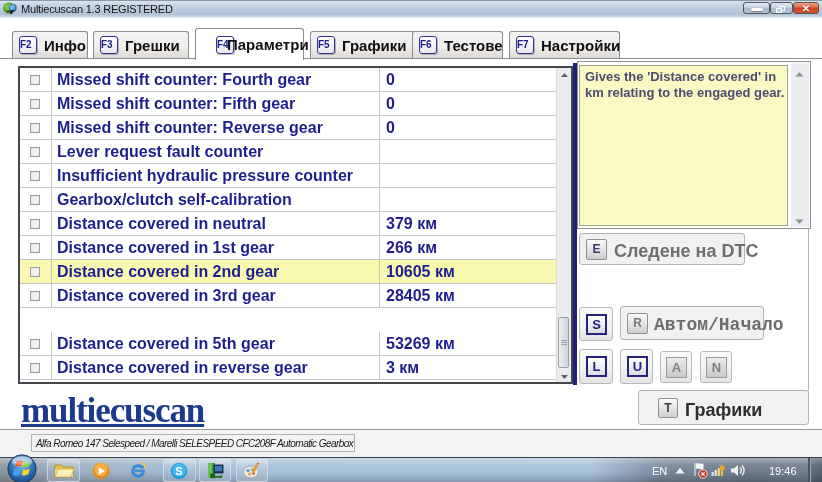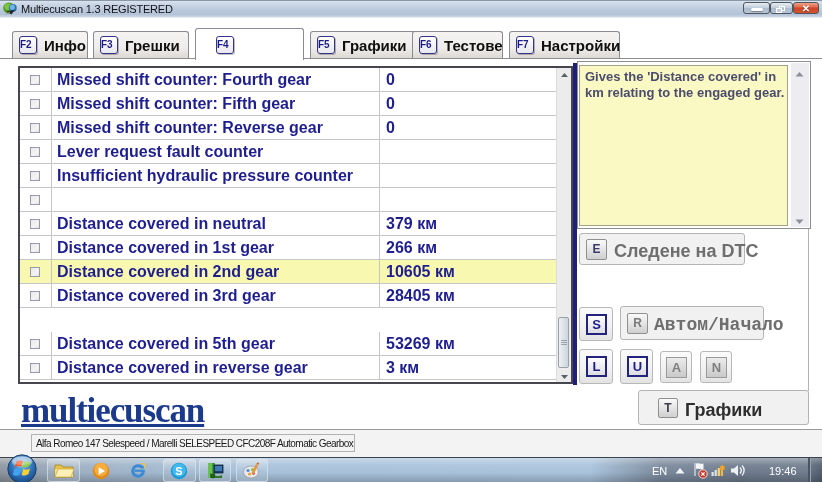--- a/index.html
+++ b/index.html
@@ -73,21 +73,21 @@
 .kinner { position:absolute; left:6px; top:6px; width:21px; height:21px; border:2px solid #23237e;
   background:linear-gradient(#ffffff,#dcdce4); color:#1c1c86; font-weight:bold; font-size:13px;
   text-align:center; line-height:17px; }
 .kinner.gray { border:1px solid #9a9a9a; background:linear-gradient(#ececec,#c9c9c9); color:#808080;
   line-height:19px; }
 .blab { position:absolute; font-weight:bold; font-size:18px; color:#6e6e6e; white-space:nowrap; }
 
 
 #logo { left:21px; top:391px; font-family:"Liberation Serif", serif; font-size:35px; font-weight:bold; color:#1c3a8c;
   letter-spacing:-1.1px;text-decoration:underline; }
-#statusbar { left:0; top:429px; width:822px; height:28px; background:#f3f3f3; border-top:1px solid #9a9a9a; }
+#statusbar { left:0; top:429px; width:822px; height:28px; background:#f3f3f3; border-top:1px solid #9a9a9a;font-style:italic; }
 #stbox { left:31px; top:4px; width:324px; height:18px; border:1px solid #b2b2b2; background:#f3f3f3; }
 #sttext { left:36px; top:8px; font-size:10px; letter-spacing:-0.55px; color:#1a1a1a; }
 
 
 #taskbar { left:0; top:457px; width:822px; height:25px; border-top:1px solid #39434f;
   background:
     linear-gradient(rgba(255,255,255,.38), rgba(255,255,255,.08) 30%, rgba(0,0,0,0) 60%, rgba(0,0,0,.20) 100%),
     linear-gradient(90deg,#8d949e 0,#9cafc2 70px,#a7c1da 250px,#a9c3dc 590px,#7a899c 660px,#6d7a8c 740px,#707d8d 810px,#5c6878 822px); }
 .tkbtn { position:absolute; top:1px; height:23px; border:1px solid rgba(222,233,242,.62); border-radius:3px;
   background:linear-gradient(rgba(255,255,255,.34),rgba(255,255,255,.10) 45%,rgba(255,255,255,0.03) 55%,rgba(255,255,255,.15)); }
@@ -122,20 +122,21 @@
   <div class="tab" style="left:12px;width:76px;">
       <div class="kcap">F2</div>
       <div class="tlab">Инфо</div>
     </div>
   <div class="tab" style="left:93px;width:96px;">
       <div class="kcap">F3</div>
       <div class="tlab">Грешки</div>
     </div>
   <div class="tab active" style="left:195px;width:109px;">
       <div class="kcap">F4</div>
+      <div class="tlab">Параметри</div>
     </div>
   <div class="tab" style="left:310px;width:116px;">
       <div class="kcap">F5</div>
       <div class="tlab">Графики</div>
     </div>
   <div class="tab" style="left:412px;width:91px;">
       <div class="kcap">F6</div>
       <div class="tlab">Тестове</div>
     </div>
   <div class="tab" style="left:509px;width:111px;">
@@ -174,20 +175,21 @@
     <div class="row" style="top:96px">
         <div class="cb"></div>
         <div class="cbdiv"></div>
         <div class="vdiv"></div>
         <div class="nm">Insufficient hydraulic pressure counter</div>
       </div>
     <div class="row" style="top:120px">
         <div class="cb"></div>
         <div class="cbdiv"></div>
         <div class="vdiv"></div>
+        <div class="nm">Gearbox/clutch self-calibration</div>
       </div>
     <div class="row" style="top:144px">
         <div class="cb"></div>
         <div class="cbdiv"></div>
         <div class="vdiv"></div>
         <div class="nm">Distance covered in neutral</div>
         <div class="vl">379 км</div>
       </div>
     <div class="row" style="top:168px">
         <div class="cb"></div>

